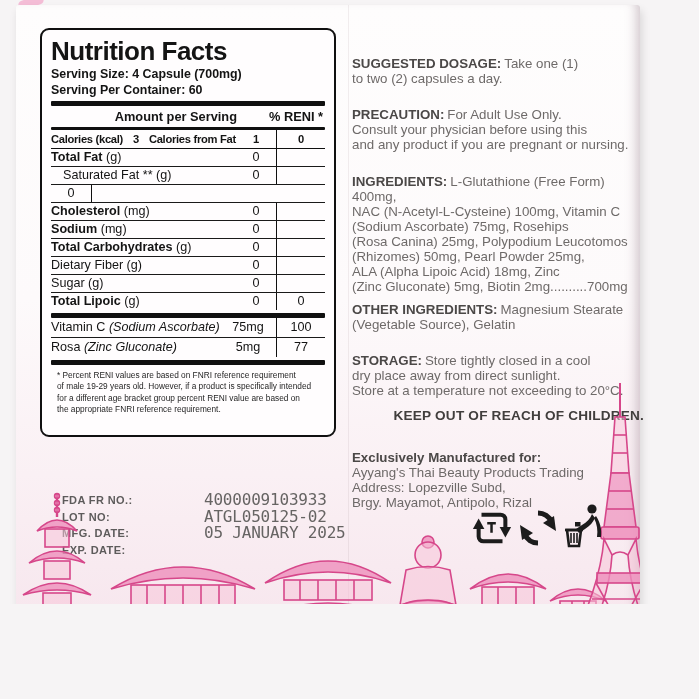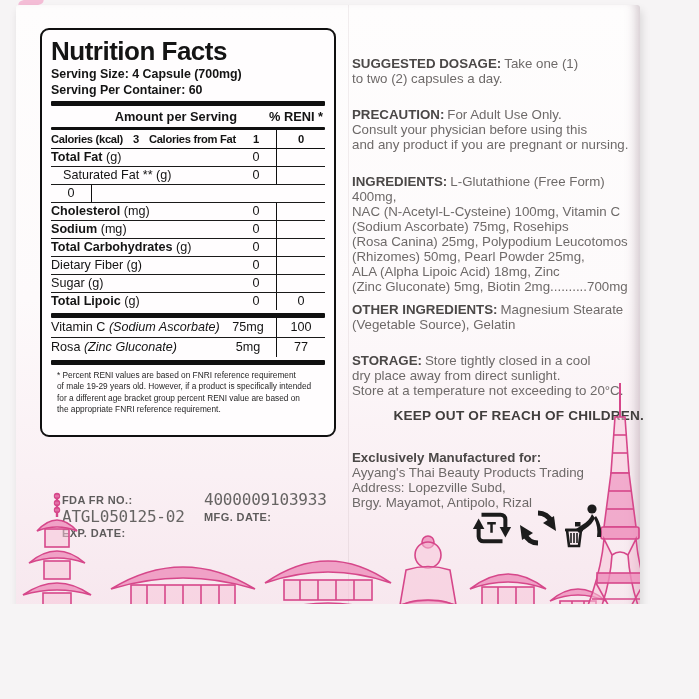--- a/index.html
+++ b/index.html
@@ -293,22 +293,24 @@
     <p class="sec warning" style="top:389px;">KEEP OUT OF REACH OF CHILDREN.</p>
     <p class="sec block" style="top:417px;">
       <b>Exclusively Manufactured for:</b><span class="body">Ayyang's Thai Beauty Products Trading
 Address: Lopezville Subd,
 Brgy. Mayamot, Antipolo, Rizal</span>
     </p>
 
     <div class="printinfo">
       <div class="p-lbl">FDA FR NO.:</div>
       <div class="p-val">4000009103933</div>
+      <div class="p-lbl">LOT NO:</div>
       <div class="p-val">ATGL050125-02</div>
       <div class="p-lbl">MFG. DATE:</div>
+      <div class="p-val">05 JANUARY 2025</div>
       <div class="p-lbl">EXP. DATE:</div>
     </div>
 
     <div class="symbols">
       <svg width="42" height="40" viewBox="0 0 44 40">
         <path d="M11 6 H31 a5 5 0 0 1 5 5 V20" fill="none" stroke="#1c1c1c" stroke-width="4.2"></path>
         <polygon points="30,19 42,19 36,30" fill="#1c1c1c"></polygon>
         <path d="M33 34 H13 a5 5 0 0 1 -5 -5 V20" fill="none" stroke="#1c1c1c" stroke-width="4.2"></path>
         <polygon points="2,21 14,21 8,10" fill="#1c1c1c"></polygon>
         <path d="M17 15 h9 M21.5 15 v10" fill="none" stroke="#1c1c1c" stroke-width="2.6"></path>

